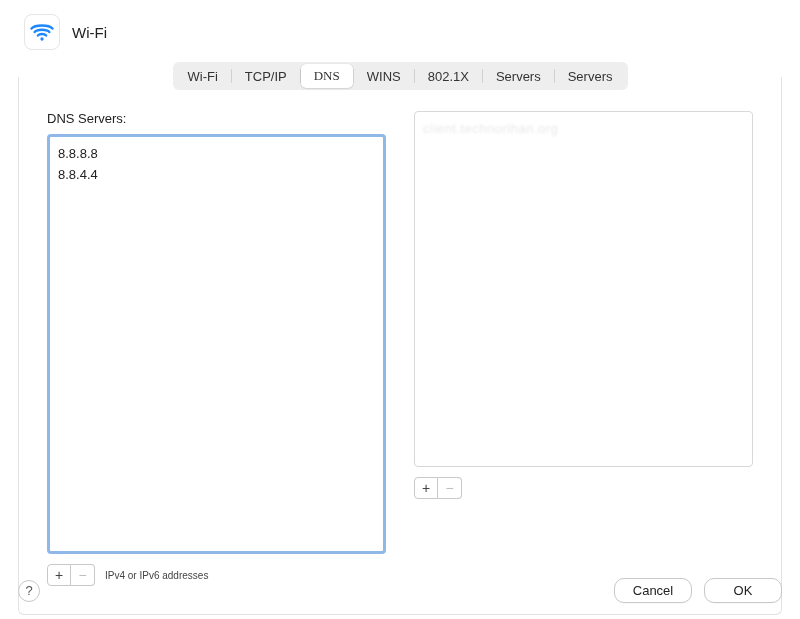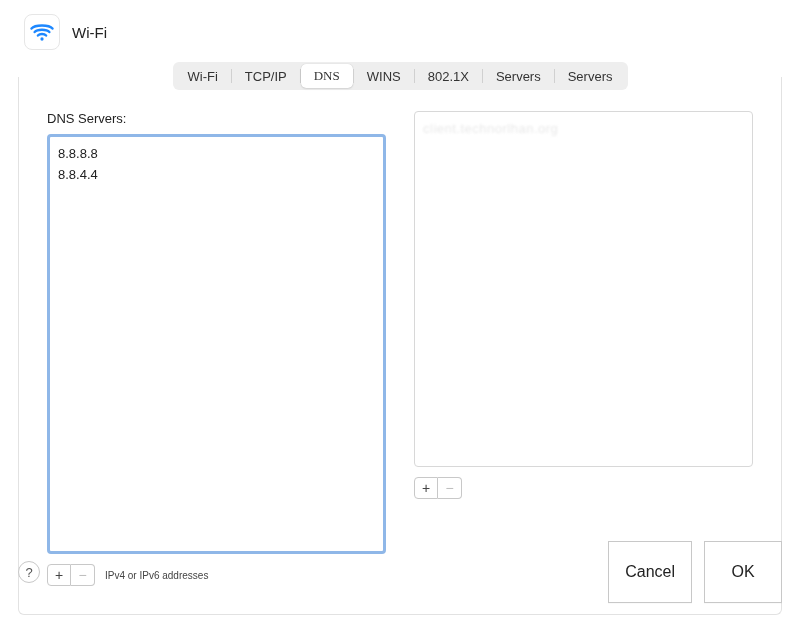--- a/index.html
+++ b/index.html
@@ -174,25 +174,25 @@
       justify-content: center;
       font-size: 13px;
       color: #555;
       cursor: default;
     }
     .footer-spacer {
       flex: 1;
     }
     .footer-btn {
       min-width: 78px;
-      padding: 21px 16px;
+      padding: 4px 16px;
       border: 1px solid #c8c8c8;
       background: #ffffff;
-      border-radius: 0;
-      font-size: 16px;
+      border-radius: 10px;
+      font-size: 13px;
       color: #222;
       margin-left: 12px;
       text-align: center;
       cursor: default;
       box-shadow: 0 1px 0 rgba(0,0,0,0.02);
     }
   </style>
 </head>
 <body>
 

